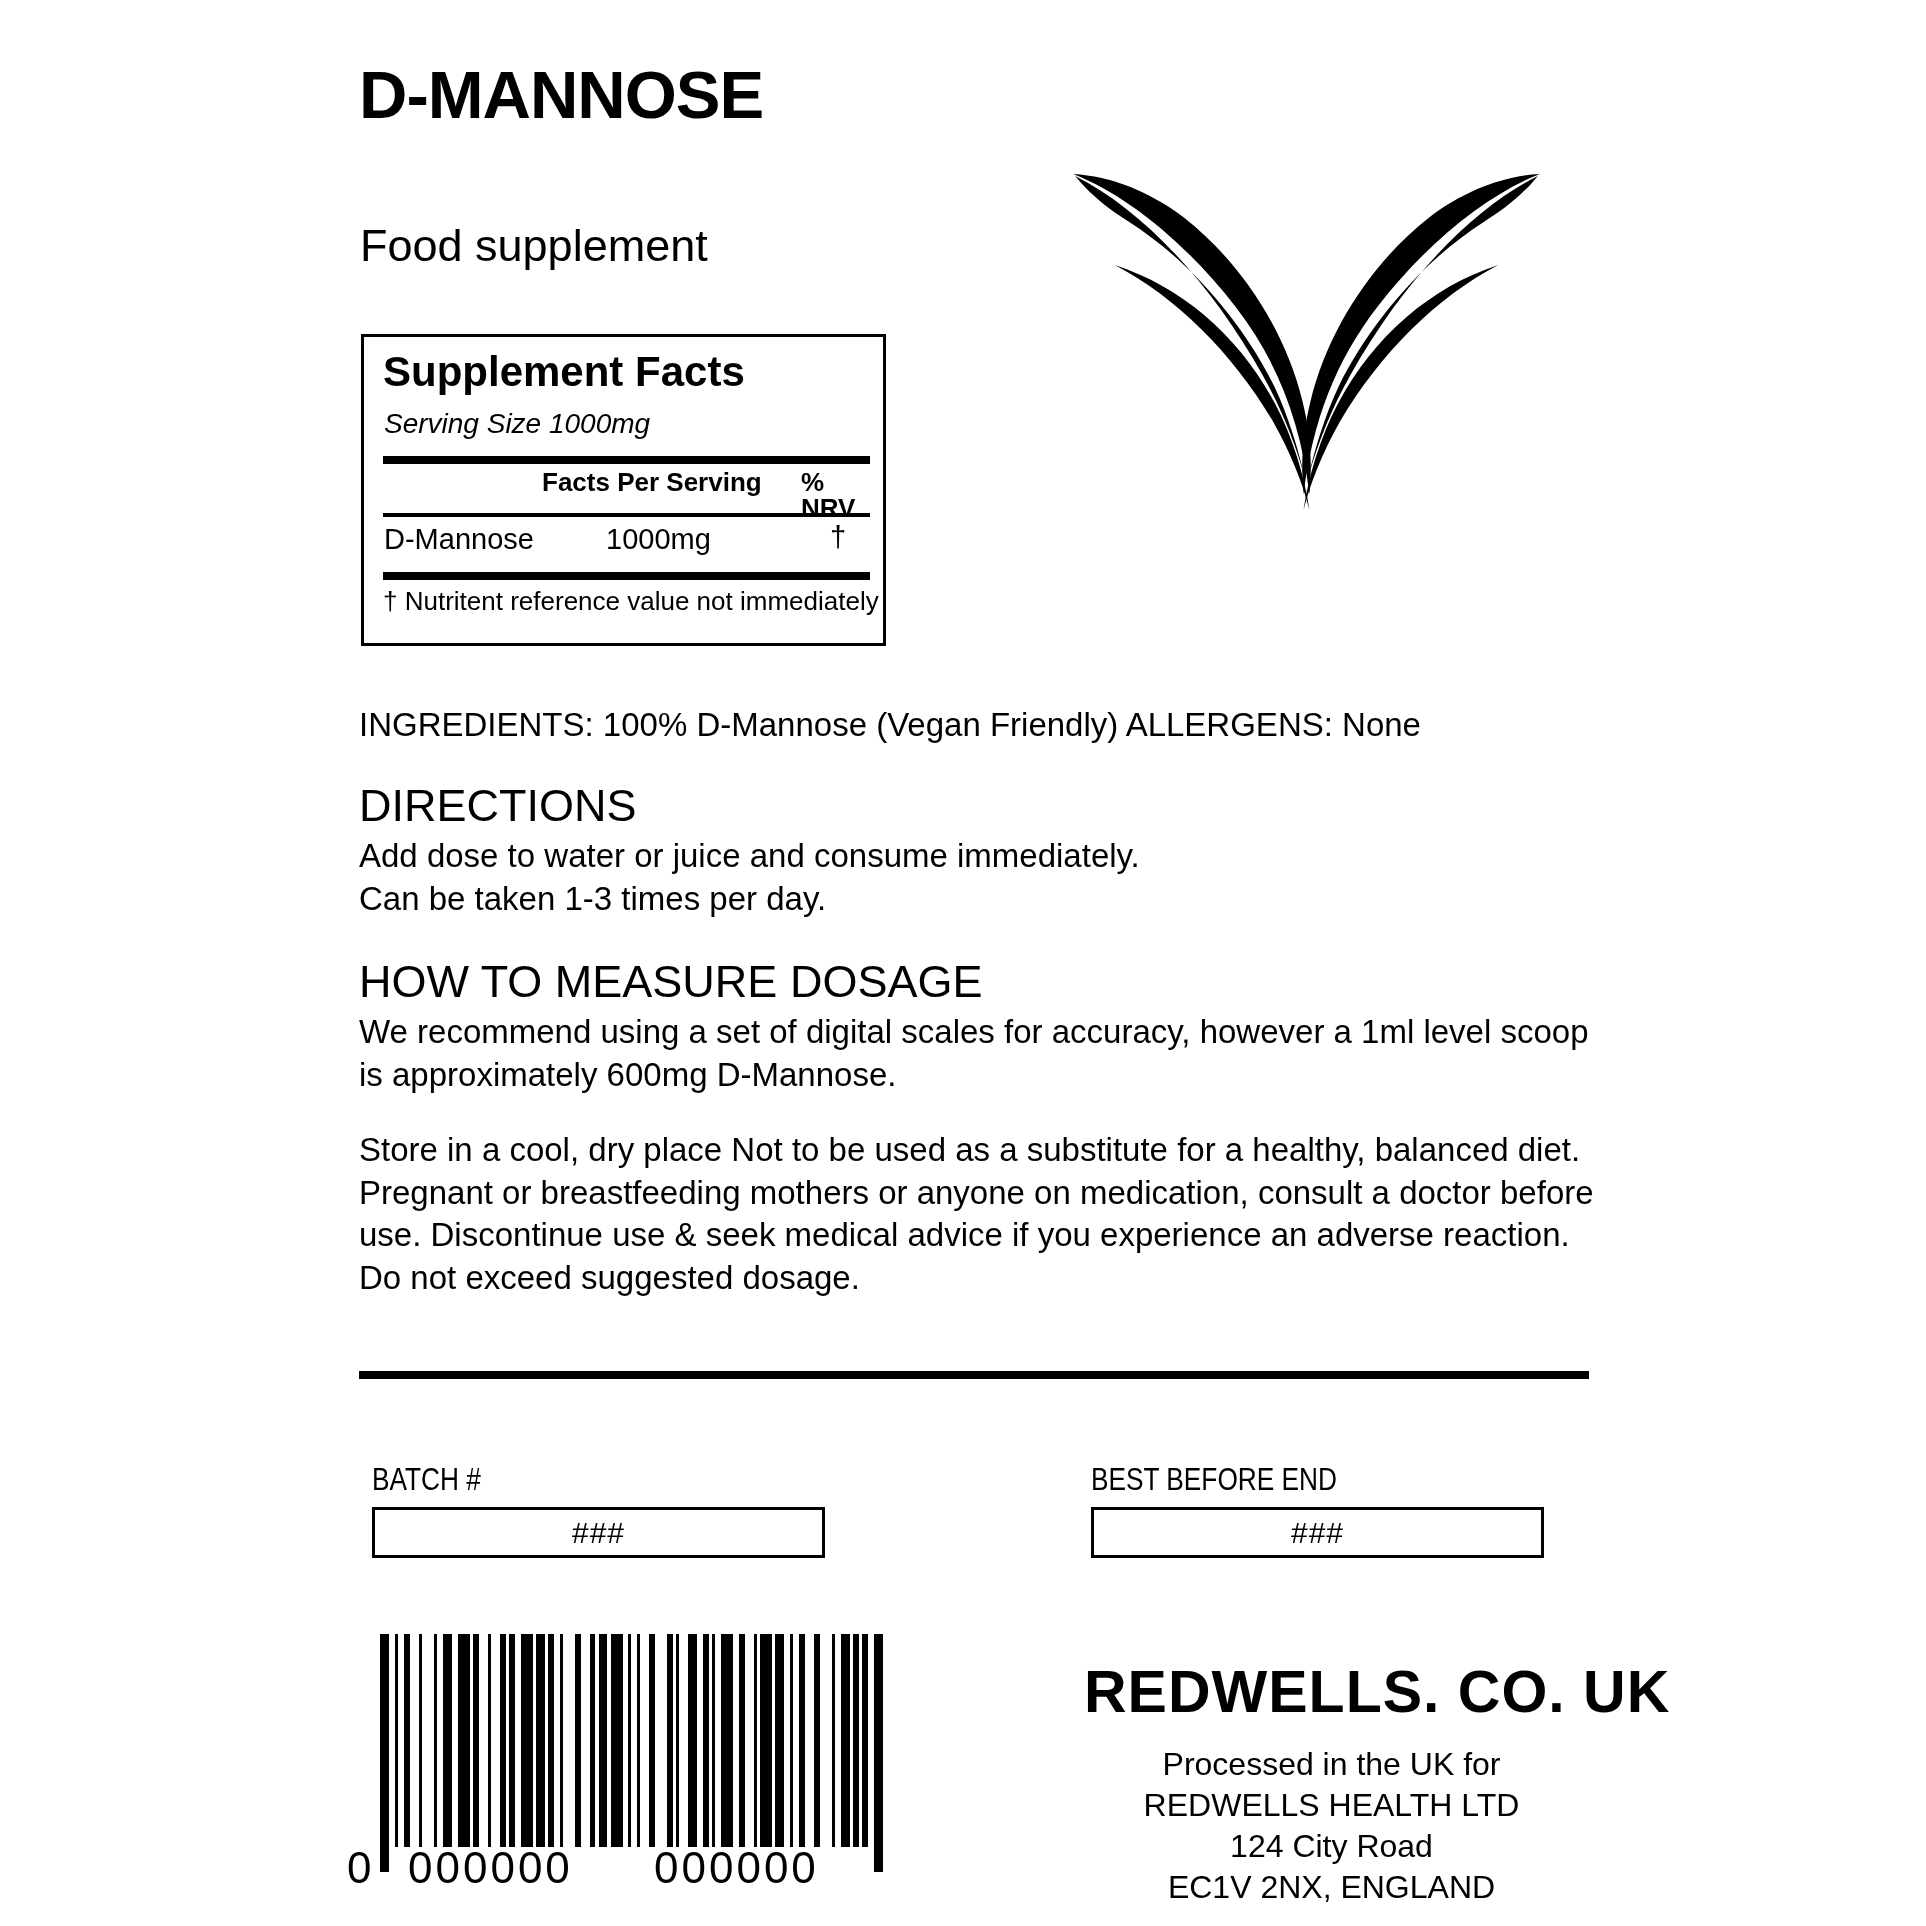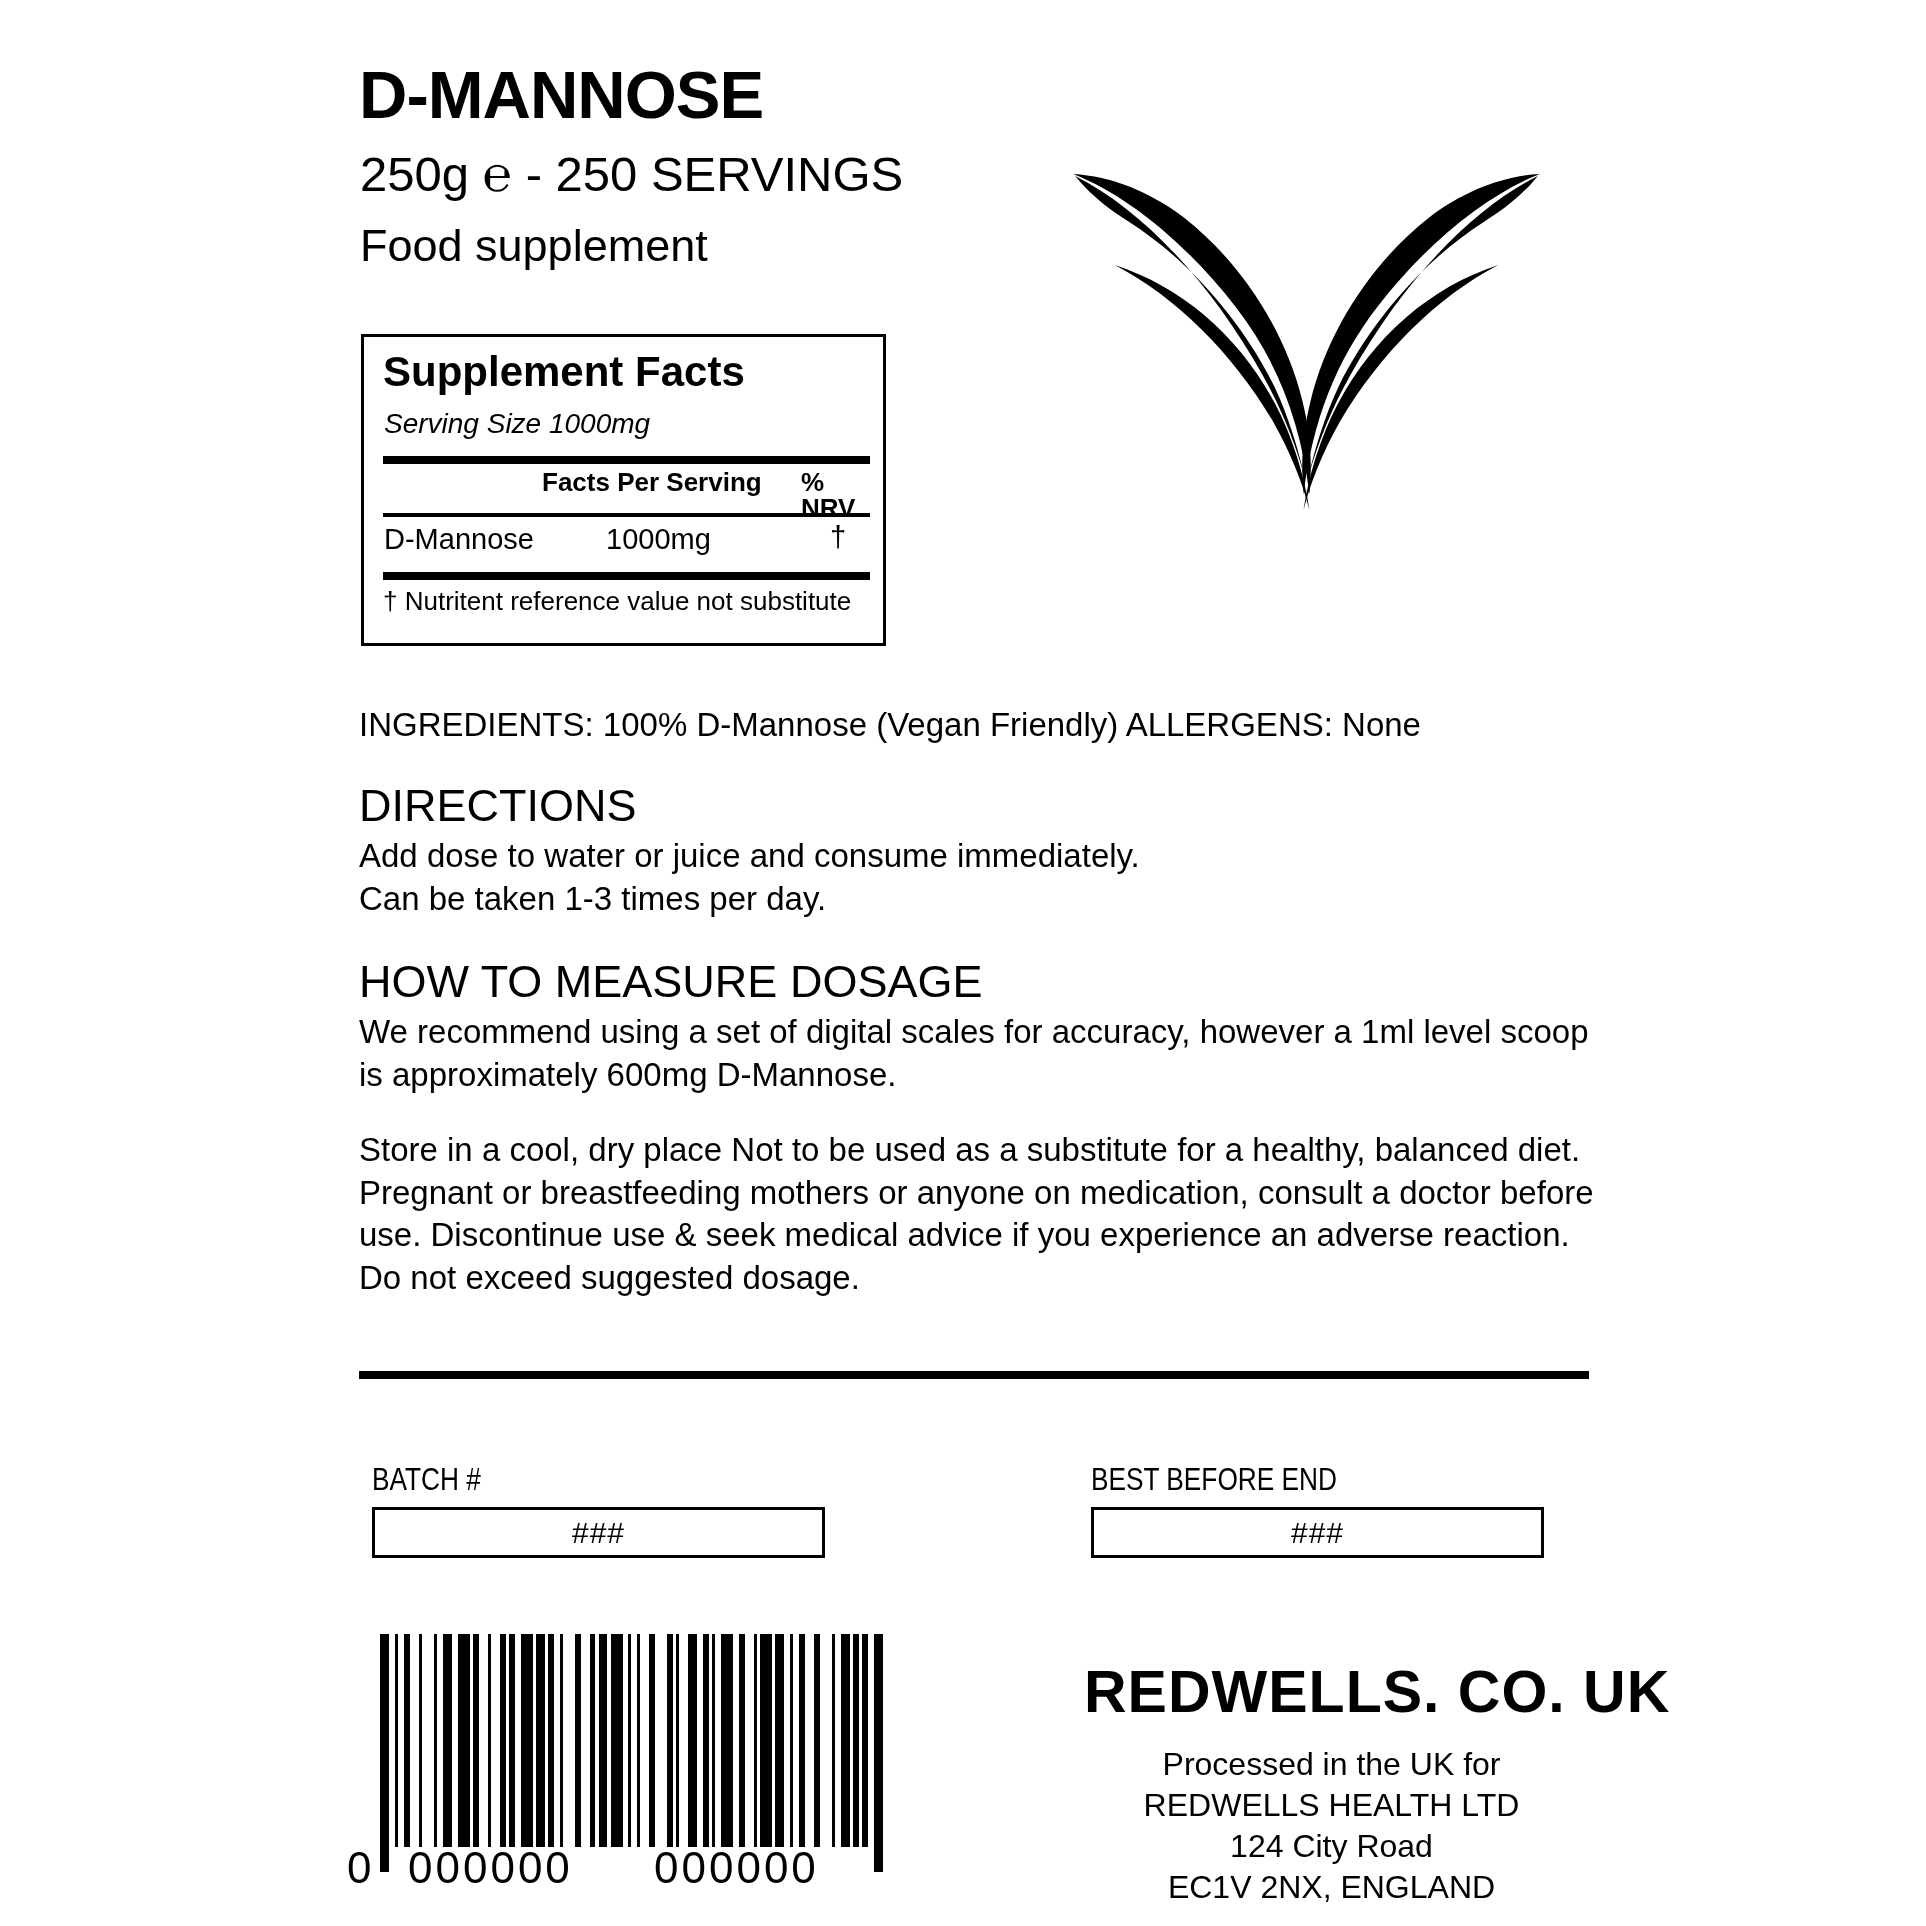--- a/index.html
+++ b/index.html
@@ -257,21 +257,20 @@
     font-size: 32px;
     line-height: 1.28;
   }
 </style>
 </head>
 <body>
 
 <div class="label">
 
   <div class="product-title">D-MANNOSE</div>
-  <div class="product-size">250g ℮ - 250 SERVINGS</div>
   <div class="product-type">Food supplement</div>
 
   <div class="logo">
     <svg viewBox="0 0 480 360" width="475" height="356" aria-hidden="true">
       <path fill="#000" d="M6 8 C 70 40, 140 110, 196 210 C 214 242, 228 276, 238 312 C 232 286, 222 252, 208 222 C 176 156, 120 92, 60 54 C 44 44, 24 30, 6 8 Z"></path>
       <path fill="#000" d="M4 6 C 60 28, 120 78, 168 140 C 210 194, 234 256, 243 330 C 246 300, 244 268, 236 236 C 218 162, 172 94, 116 50 C 82 24, 42 8, 4 6 Z"></path>
       <path fill="#000" d="M46 98 C 108 130, 166 188, 206 256 C 224 288, 236 318, 243 346 C 238 312, 226 272, 208 238 C 172 170, 114 120, 46 98 Z"></path>
       <path fill="#000" d="M474 8 C 410 40, 340 110, 284 210 C 266 242, 252 276, 242 312 C 248 286, 258 252, 272 222 C 304 156, 360 92, 420 54 C 436 44, 456 30, 474 8 Z"></path>
       <path fill="#000" d="M476 6 C 420 28, 360 78, 312 140 C 270 194, 246 256, 237 330 C 234 300, 236 268, 244 236 C 262 162, 308 94, 364 50 C 398 24, 438 8, 476 6 Z"></path>
       <path fill="#000" d="M434 98 C 372 130, 314 188, 274 256 C 256 288, 244 318, 237 346 C 242 312, 254 272, 272 238 C 308 170, 366 120, 434 98 Z"></path>
@@ -282,21 +281,21 @@
     <div class="facts-title">Supplement Facts</div>
     <div class="facts-serving">Serving Size 1000mg</div>
     <div class="rule rule-thick-1"></div>
     <div class="facts-head-amount">Facts Per Serving</div>
     <div class="facts-head-nrv">% NRV</div>
     <div class="rule rule-thin-1"></div>
     <div class="facts-row-name">D-Mannose</div>
     <div class="facts-row-amount">1000mg</div>
     <div class="facts-row-nrv">†</div>
     <div class="rule rule-thick-2"></div>
-    <div class="facts-footnote">† Nutritent reference value not substitute</div>
+    <div class="facts-footnote">† Nutritent reference value not immediately</div>
   </div>
 
   <div class="ingredients">INGREDIENTS: 100% D-Mannose (Vegan Friendly) ALLERGENS: None</div>
 
   <div class="section" id="sec-directions">
     <h2 class="section-heading">DIRECTIONS</h2>
     <p class="section-body" style="white-space: pre-line;">Add dose to water or juice and consume immediately.
 Can be taken 1-3 times per day.</p>
   </div>
 

